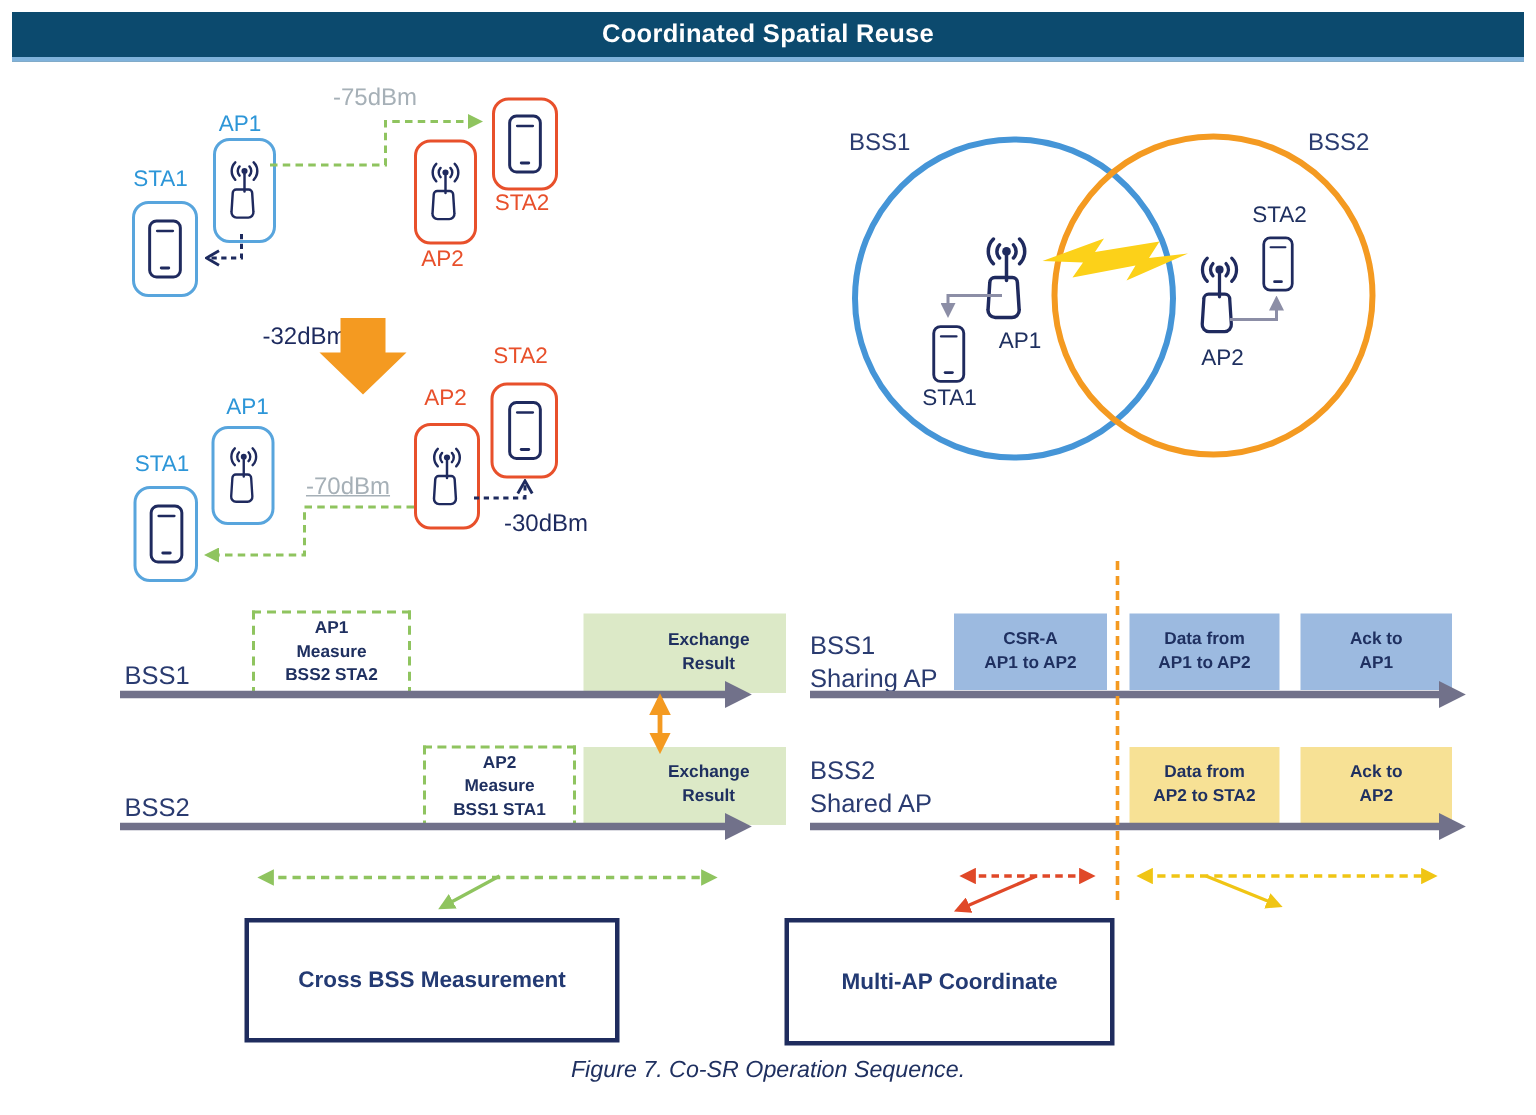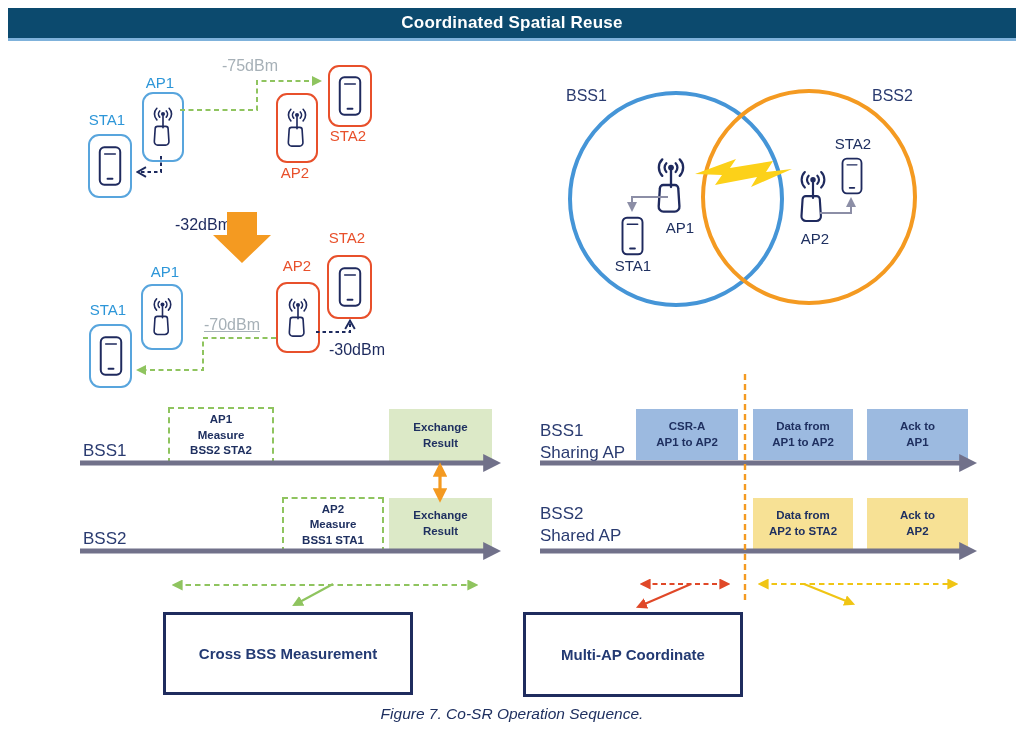--- a/index.html
+++ b/index.html
@@ -16,21 +16,21 @@
   .icwrap{position:absolute;z-index:2;color:#1F2A5E;}
   .devlbl{position:absolute;font-size:15px;text-align:center;z-index:2;}
   .blue-t{color:#2D96D8;} .orange-t{color:#E8502B;} .navy-t{color:#1F3060;}
   .rssi-gray{position:absolute;color:#A6B0B7;font-size:16px;z-index:2;text-align:center;}
   .rssi-navy{position:absolute;color:#1D2A5E;font-size:16px;z-index:2;text-align:center;}
   .bsslbl{position:absolute;color:#2A3B70;font-size:16px;z-index:2;}
   .rowlbl{position:absolute;color:#2A3B70;font-size:17px;line-height:1.3;white-space:pre-line;z-index:2;}
   .tbox{position:absolute;display:flex;align-items:center;justify-content:center;text-align:center;
         font-weight:bold;color:#1F3060;font-size:11.5px;line-height:1.35;white-space:pre-line;z-index:2;}
   .measure{border:2px dashed #8FC45F;background:#fff;}
-  .exchange{background:#DCE9C7;}
+  .exchange{background:#DCE9C7;padding-left:32px;}
   .bluebox{background:#9CBAE0;}
   .yellowbox{background:#F7E195;}
   .phase{position:absolute;border:3px solid #1F2C5E;background:#ffffff;display:flex;align-items:center;justify-content:center;
          font-weight:bold;color:#233A73;font-size:15px;text-align:center;z-index:2;}
   .caption{position:absolute;left:0;top:705px;width:1024px;text-align:center;font-style:italic;
            color:#1F3060;font-size:15.5px;z-index:2;}
   .defs{position:absolute;width:0;height:0;overflow:hidden;}
 </style>
 </head>
 <body>
@@ -109,21 +109,21 @@
         <use href="#sym-antenna"></use>
       </svg>
   </div>
   <div class="devlbl blue-t" style="left:85px;top:301px;width:46px;">STA1</div>
   <div class="device blue" style="left:89px;top:324px;width:39px;height:60px;">
     <svg width="24" height="44">
         <use href="#sym-phone"></use>
       </svg>
   </div>
   <div class="rssi-gray" style="left:198px;top:316px;width:68px;text-decoration:underline;">-70dBm</div>
-  <div class="rssi-navy" style="left:322px;top:341px;width:70px;">-30dBm</div>
+  <div class="rssi-navy" style="left:322px;top:341px;width:70px;text-align:right;">-30dBm</div>
 
   <div class="bsslbl" style="left:566px;top:87px;">BSS1</div>
   <div class="bsslbl" style="left:872px;top:87px;">BSS2</div>
   <div class="icwrap" style="left:648px;top:155px;">
     <svg width="46" height="62">
         <use href="#sym-antenna"></use>
       </svg>
   </div>
   <div class="devlbl navy-t" style="left:660px;top:219px;width:40px;">AP1</div>
   <div class="icwrap" style="left:620px;top:216px;">

